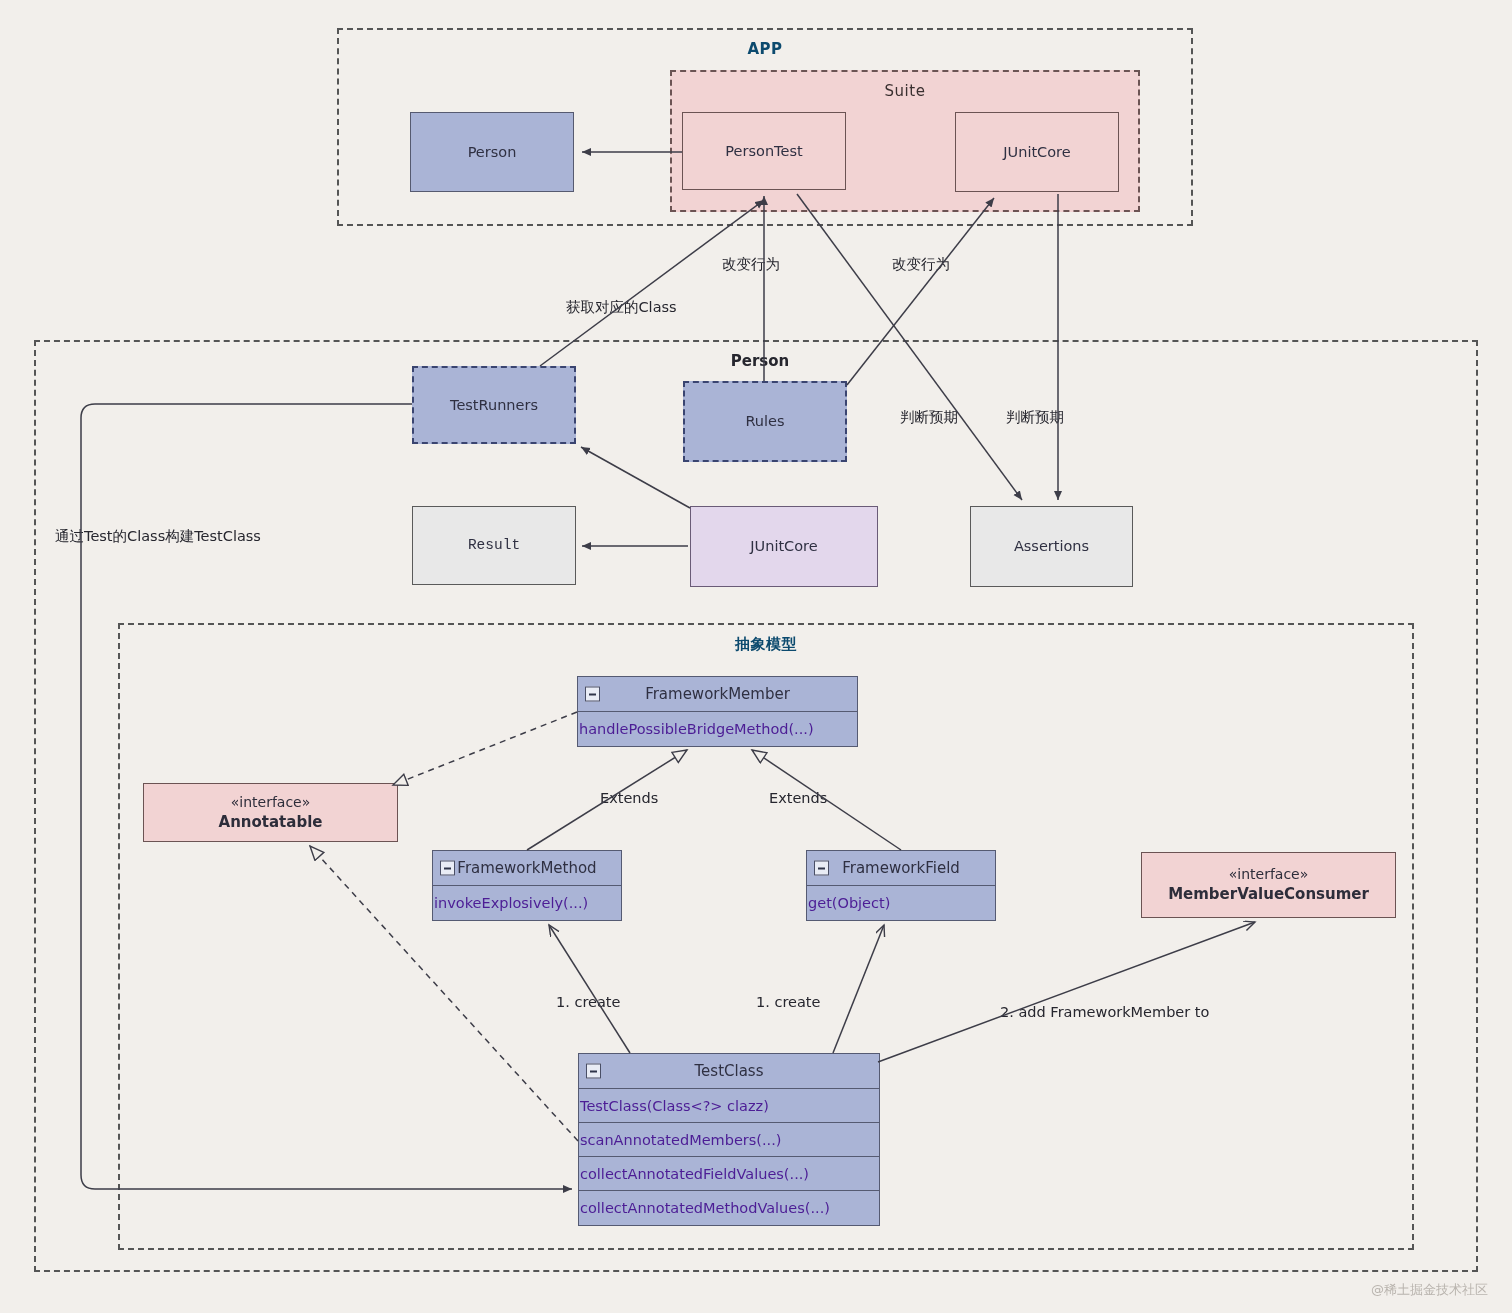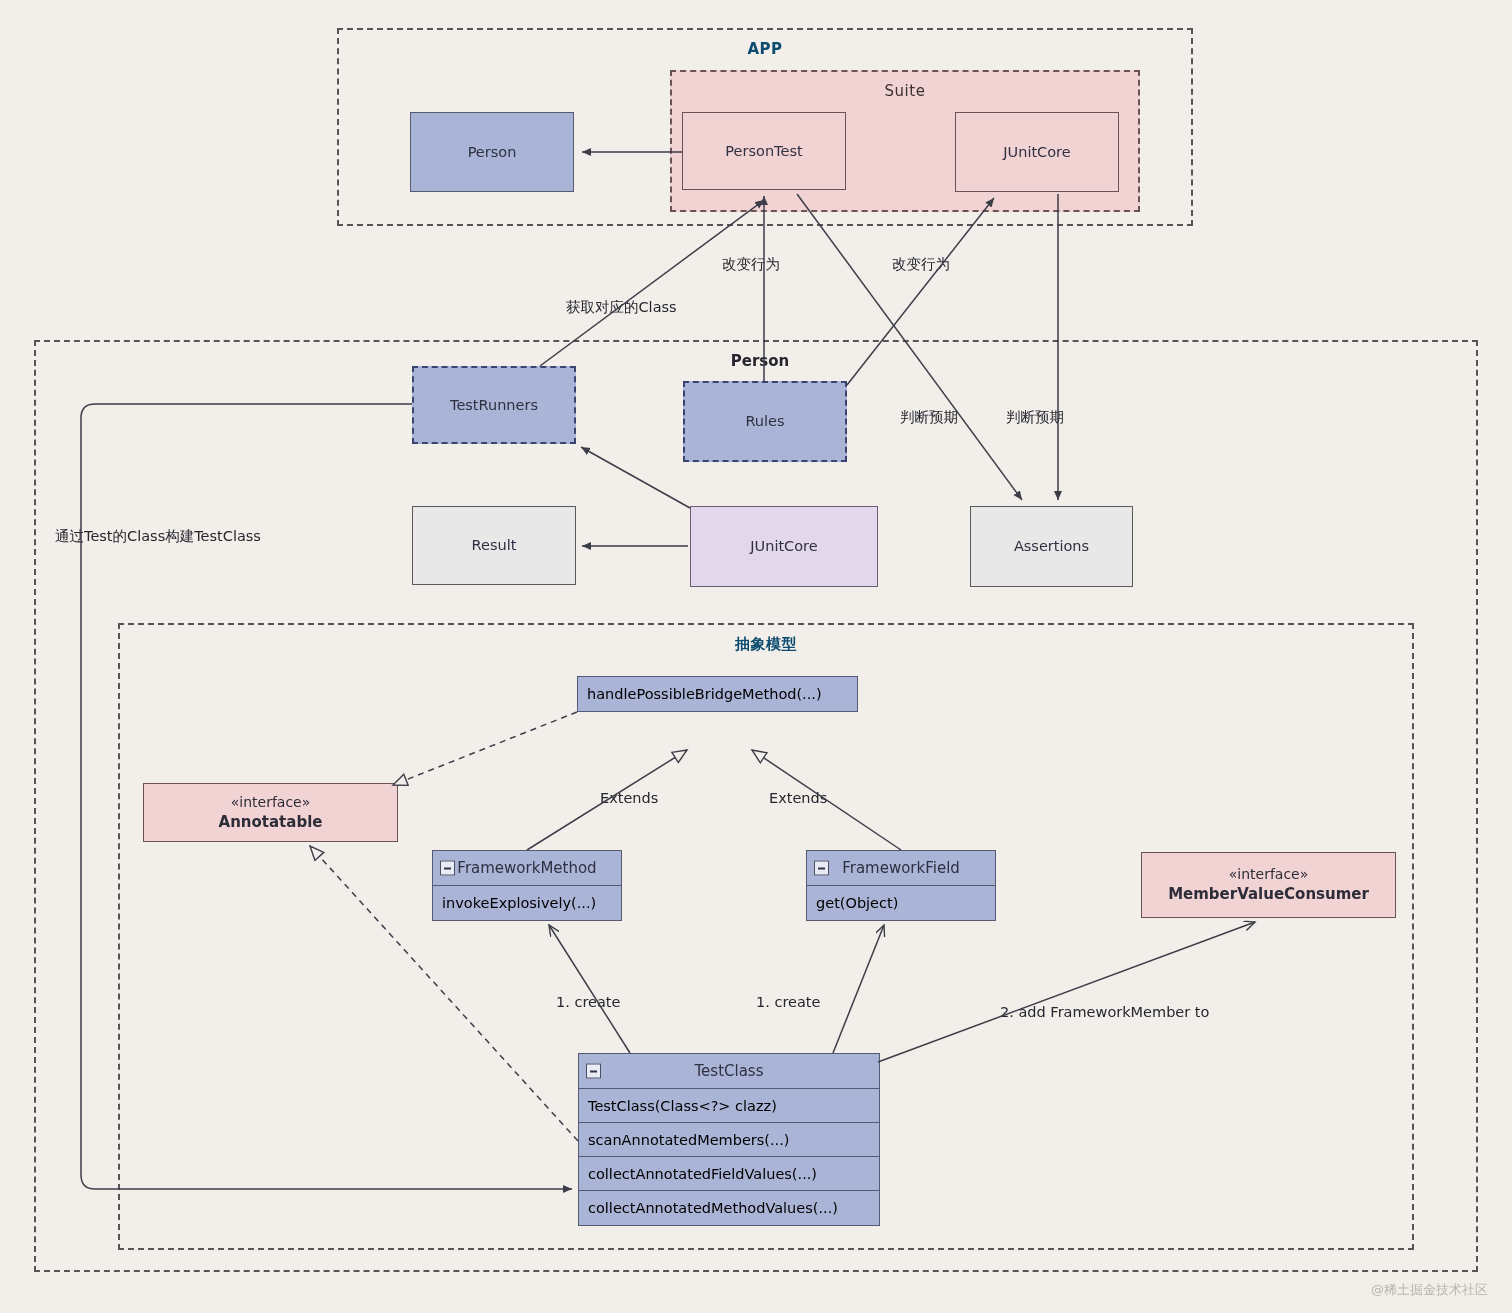--- a/index.html
+++ b/index.html
@@ -41,22 +41,22 @@
     position:relative;height:35px;display:flex;align-items:center;justify-content:center;
     font-size:15px;color:#2f3042;border-bottom:1.4px solid #555a72;box-sizing:border-box;
   }
   .uml .hdr .minus{
     position:absolute;left:7px;top:50%;transform:translateY(-50%);
     width:13px;height:13px;background:#e9ecf5;border:1.3px solid #4a4f66;
     display:flex;align-items:center;justify-content:center;
   }
   .uml .hdr .minus i{display:block;width:7px;height:2px;background:#30354a;}
   .uml .row{
-    height:34px;display:flex;align-items:center;padding-left:9px;
-    font-size:14.5px;color:#000000;border-bottom:1.4px solid #555a72;box-sizing:border-box;
+    height:34px;display:flex;align-items:center;padding-left:1px;
+    font-size:14.5px;color:#4c1d95;border-bottom:1.4px solid #555a72;box-sizing:border-box;
   }
   .uml .row:last-child{border-bottom:none;}
 
   .iface{
     position:absolute;box-sizing:border-box;background:#f2d3d3;border:1.6px solid #6b5353;
     display:flex;flex-direction:column;align-items:center;justify-content:center;
     color:#2d2d3a;line-height:1.35;margin-left:8px;
   }
   .iface .stereo{font-size:14px;}
   .iface .iname{font-size:15px;font-weight:bold;}
@@ -91,27 +91,33 @@
   <div class="node n-blue" style="left:410px;top:112px;width:164px;height:80px;">Person</div>
 
   <div class="node n-pink" style="left:682px;top:112px;width:164px;height:78px;">PersonTest</div>
 
   <div class="node n-pink" style="left:955px;top:112px;width:164px;height:80px;">JUnitCore</div>
 
   <div class="node n-blue-dash" style="left:683px;top:381px;width:164px;height:81px;">Rules</div>
 
   <div class="node n-blue-dash" style="left:412px;top:366px;width:164px;height:78px;">TestRunners</div>
 
-  <div class="node n-grey" style="left:412px;top:506px;width:164px;height:79px;">Result</div>
+  <div class="node n-grey" style="left:412px;top:506px;width:164px;height:79px;font-family:Liberation Mono, monospace;">Result</div>
 
   <div class="node n-lilac" style="left:690px;top:506px;width:188px;height:81px;">JUnitCore</div>
 
   <div class="node n-grey" style="left:970px;top:506px;width:163px;height:81px;">Assertions</div>
 
   <div class="uml" id="uml-framework-member" style="left:577px;top:676px;width:281px;">
+    <div class="hdr">
+      <span class="minus">
+          <i></i>
+        </span>
+      <span>FrameworkMember</span>
+    </div>
     <div class="row">handlePossibleBridgeMethod(...)</div>
   </div>
 
   <div class="uml" id="uml-framework-method" style="left:432px;top:850px;width:190px;">
     <div class="hdr">
       <span class="minus">
           <i></i>
         </span>
       <span>FrameworkMethod</span>
     </div>

